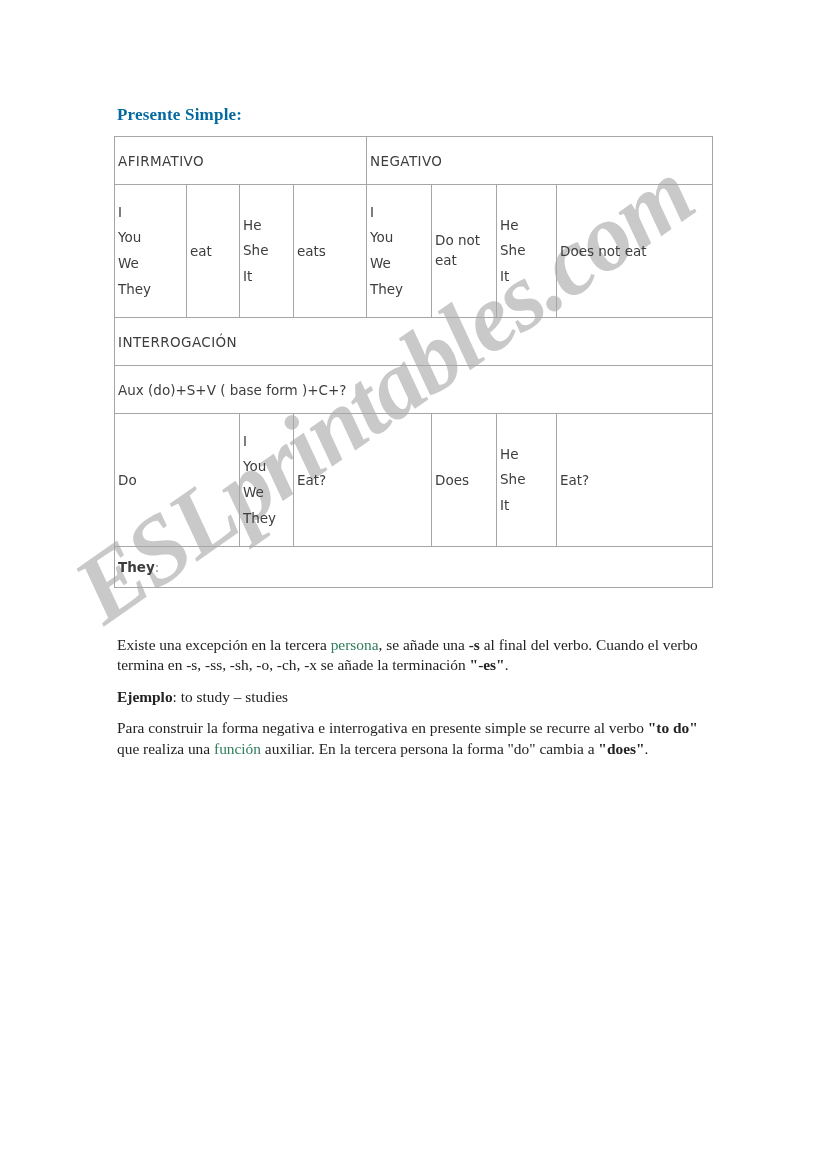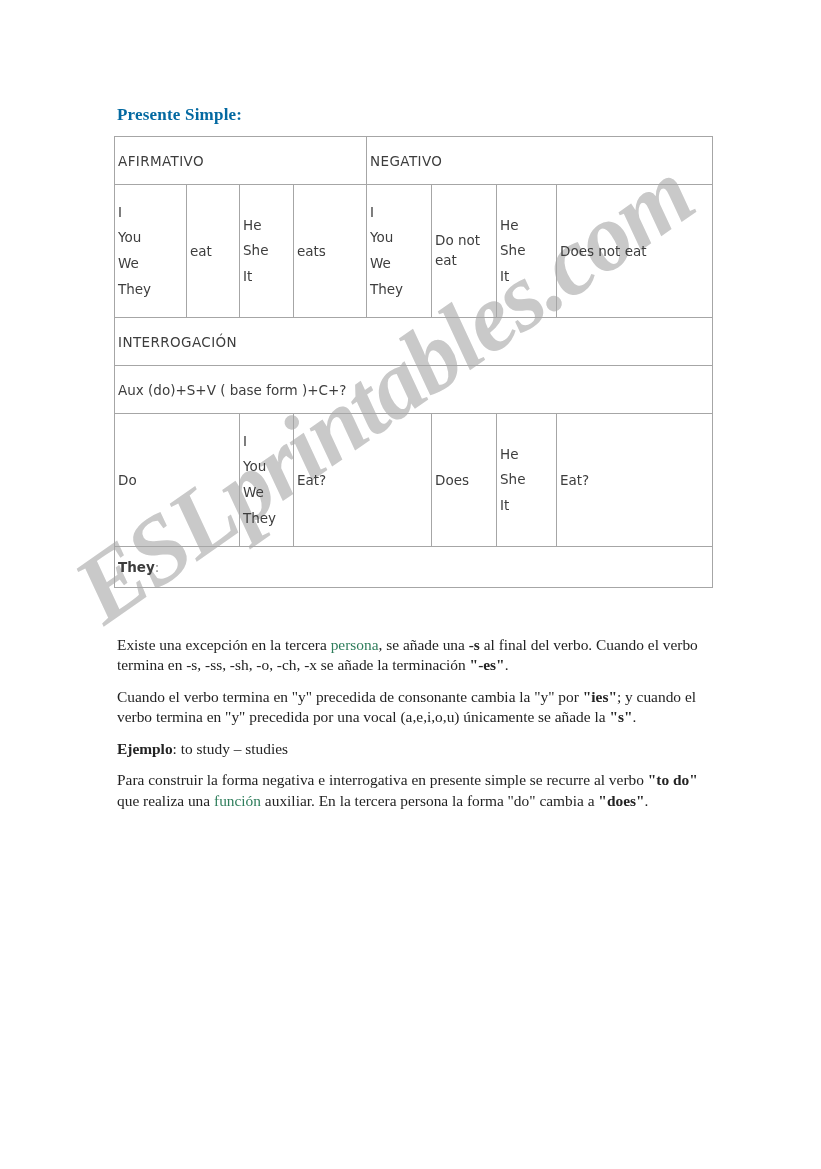--- a/index.html
+++ b/index.html
@@ -224,21 +224,20 @@
         <tr>
           <td class="nota-cell" colspan="8"><b>They</b><span class="colon">:</span></td>
         </tr>
       </tbody>
     </table>
 
     <div class="prose">
       <p><span>Existe una excepción en la tercera </span><span class="lnk">persona</span><span>, se añade una </span><b>-s</b><span> al final del verbo. Cuando el verbo termina en -s, -ss, -sh, -o, -ch, -x se añade la terminación </span><b>"-es"</b><span>.</span></p>
 
 
-      <p><span>Cuando el verbo termina en "y" precedida de consonante cambia la "y" por </span><b>"ies"</b><span>; y cuando el verbo termina en "y" precedida por una vocal (a,e,i,o,u) únicamente se añade la </span><b>"s"</b><span>.</span></p>
 
       <p><b>Ejemplo</b><span>: to study – studies</span></p>
 
 
       <p><span>Para construir la forma negativa e interrogativa en presente simple se recurre al verbo </span><b>"to do"</b><span> que realiza una </span><span class="lnk">función</span><span> auxiliar. En la tercera persona la forma "do" cambia a </span><b>"does"</b><span>.</span></p>
     </div>
 
   </div>
 </div>
 

